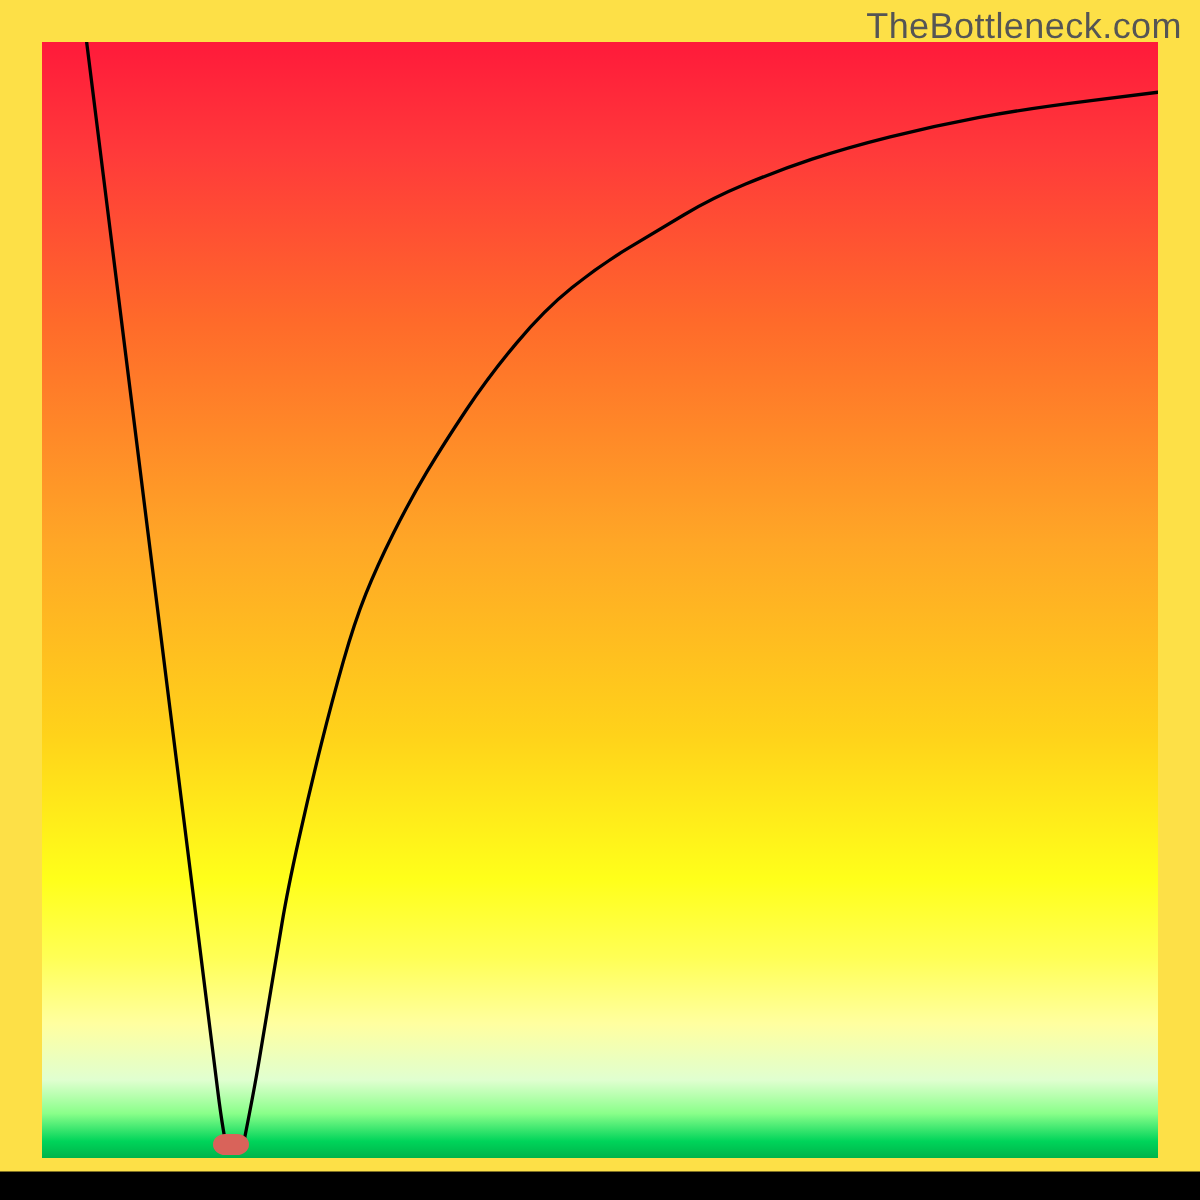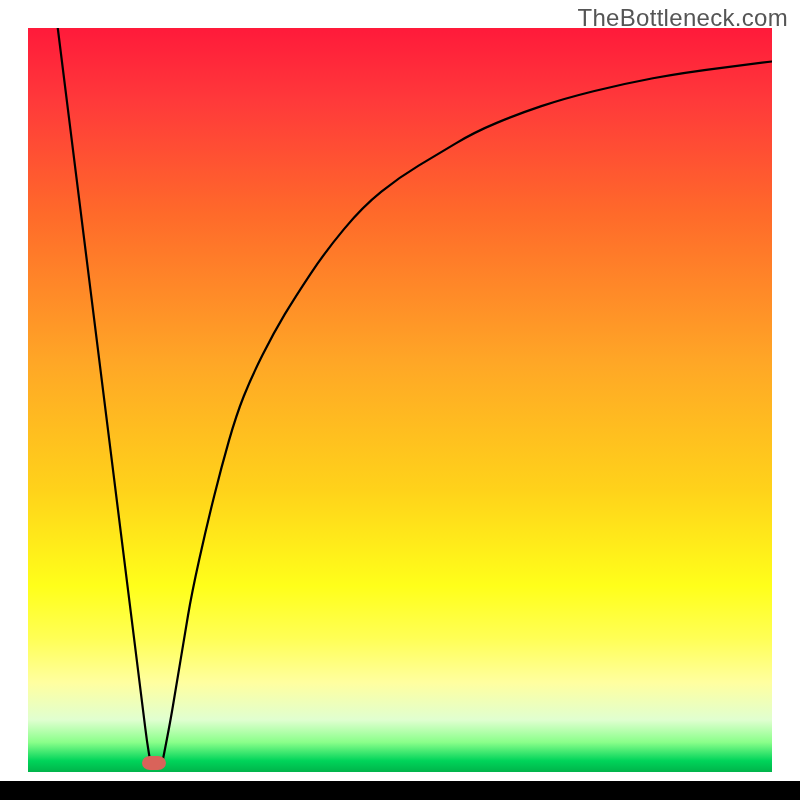--- a/index.html
+++ b/index.html
@@ -10,21 +10,21 @@
     overflow: hidden;
     background: #000;
     font-family: Arial, Helvetica, sans-serif;
   }
   .frame {
     position: absolute;
     left: 0;
     top: 0;
     width: 800px;
     height: 781px;
-    background: #ffffff;
+    background: #fde047;
   }
   .plot {
     position: absolute;
     left: 28px;
     top: 28px;
     width: 744px;
     height: 744px;
     overflow: hidden;
   }
   .gradient {

